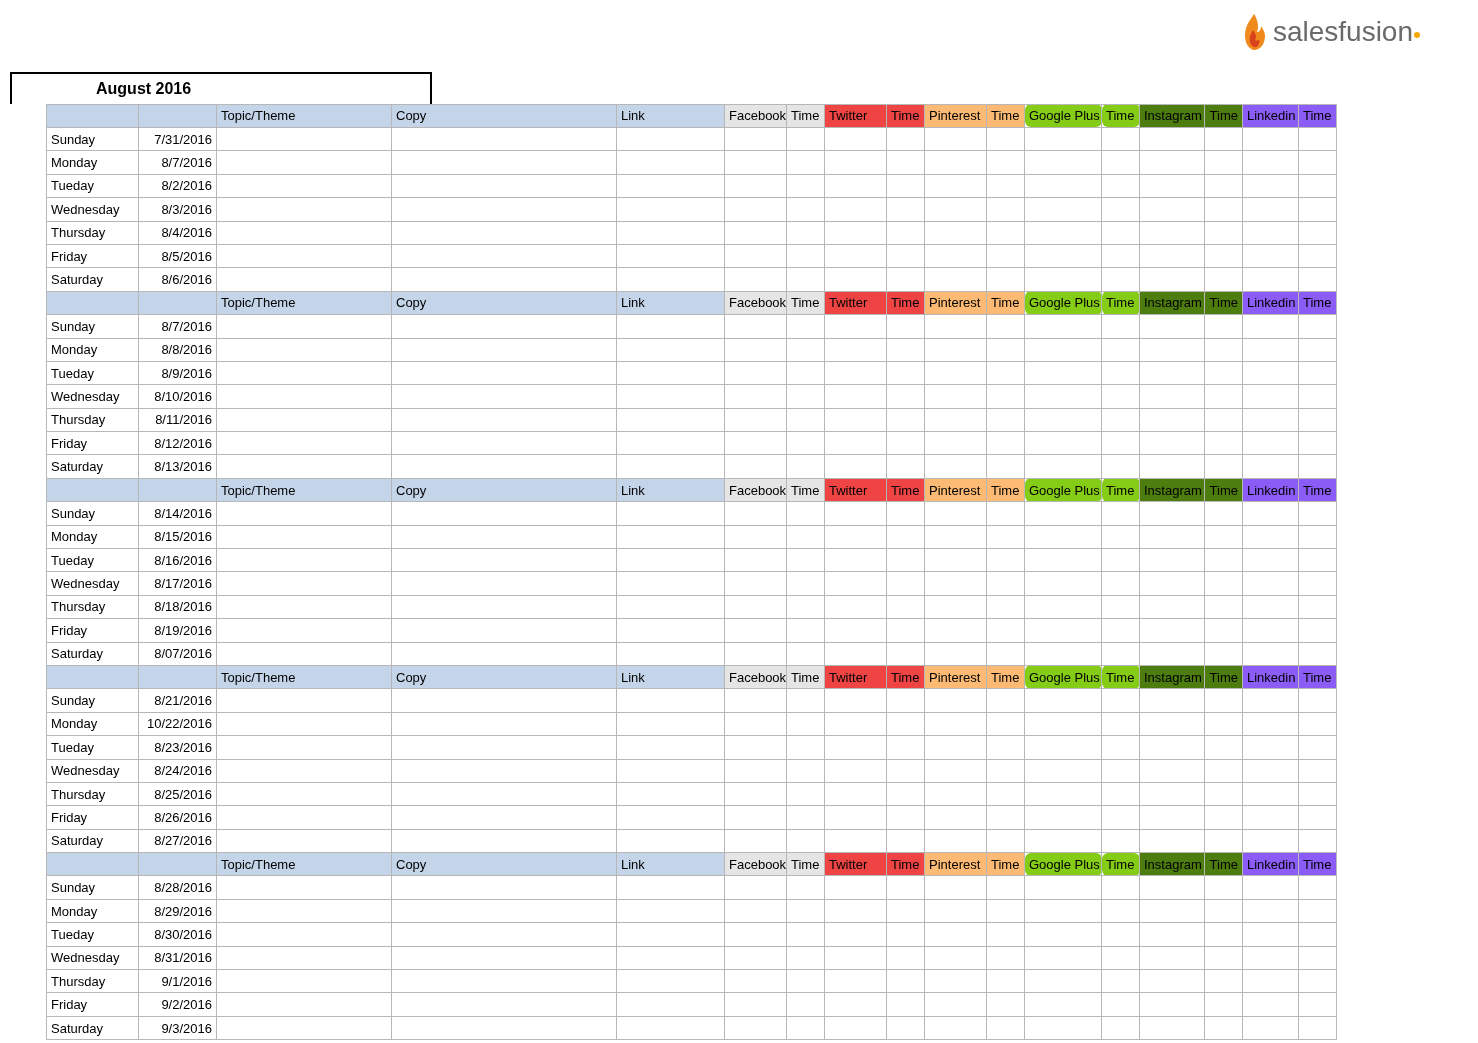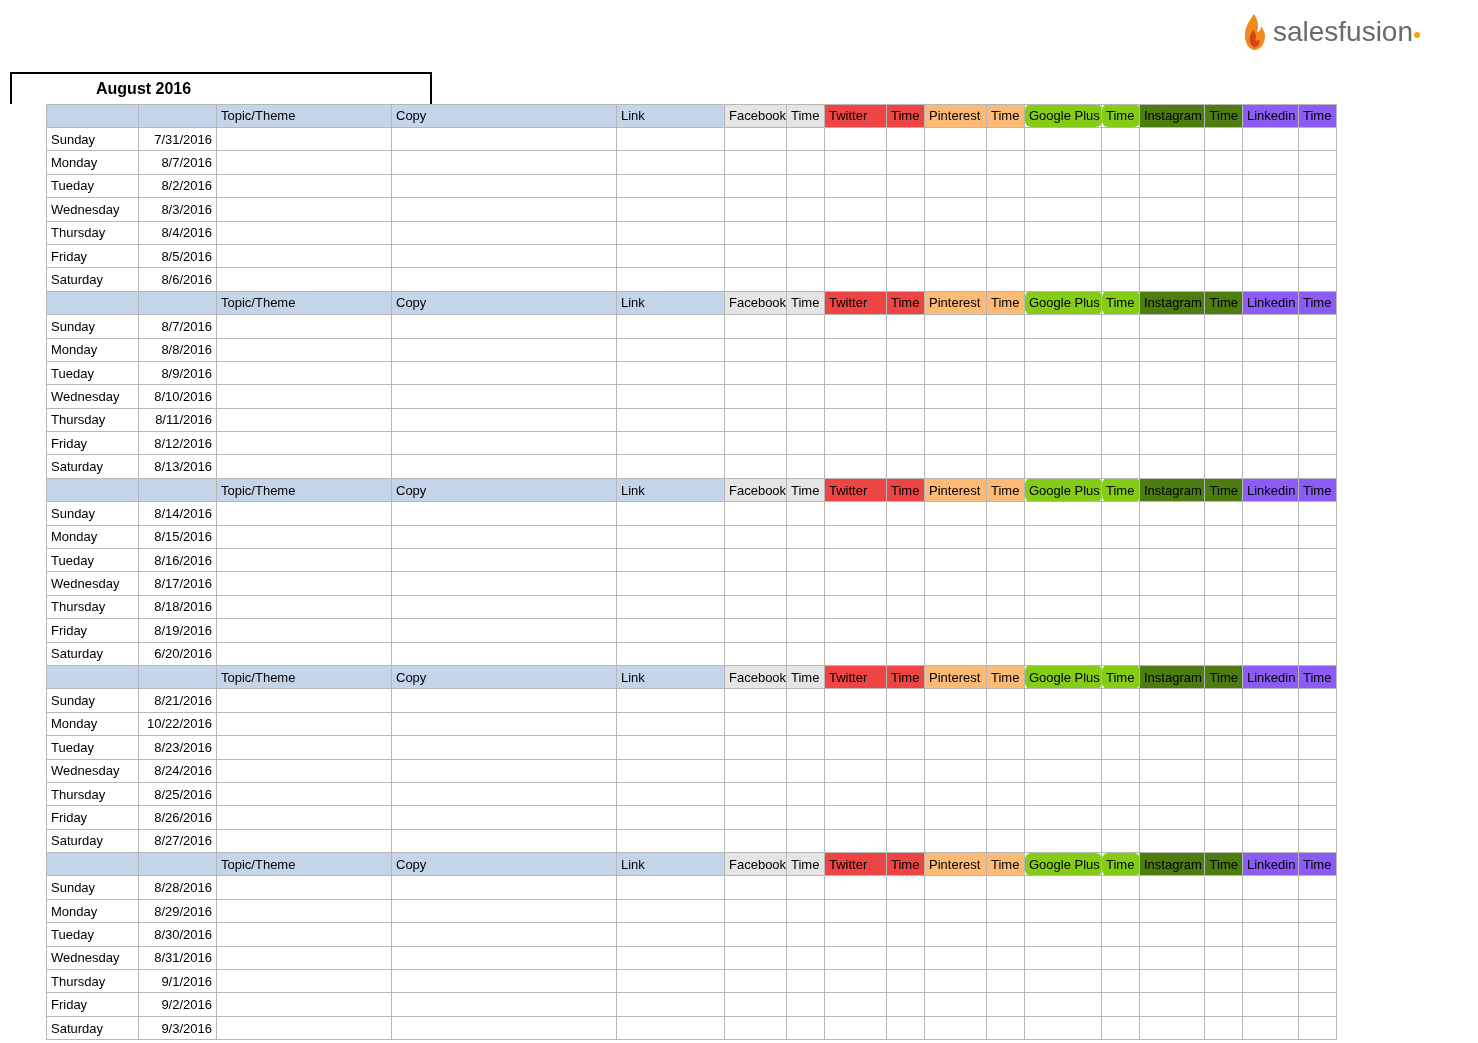--- a/index.html
+++ b/index.html
@@ -574,21 +574,21 @@
           <td></td>
           <td></td>
           <td></td>
           <td></td>
           <td></td>
           <td></td>
           <td></td>
         </tr>
         <tr>
           <td class="first-col">Saturday</td>
-          <td class="date-col">6/20/2016</td>
+          <td class="date-col">8/07/2016</td>
           <td></td>
           <td></td>
           <td></td>
           <td></td>
           <td></td>
           <td></td>
           <td></td>
           <td></td>
           <td></td>
           <td></td>

